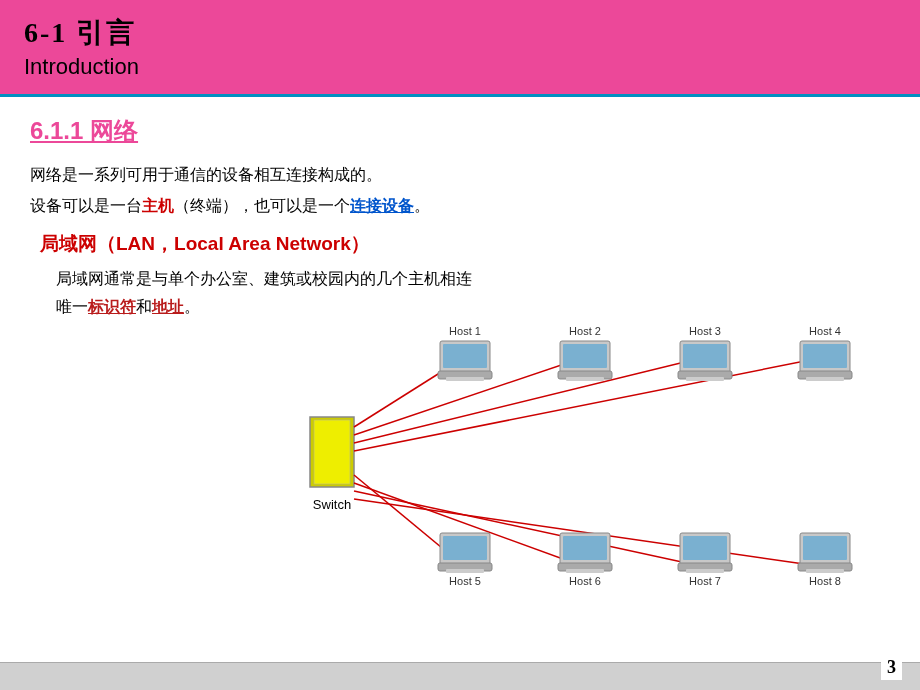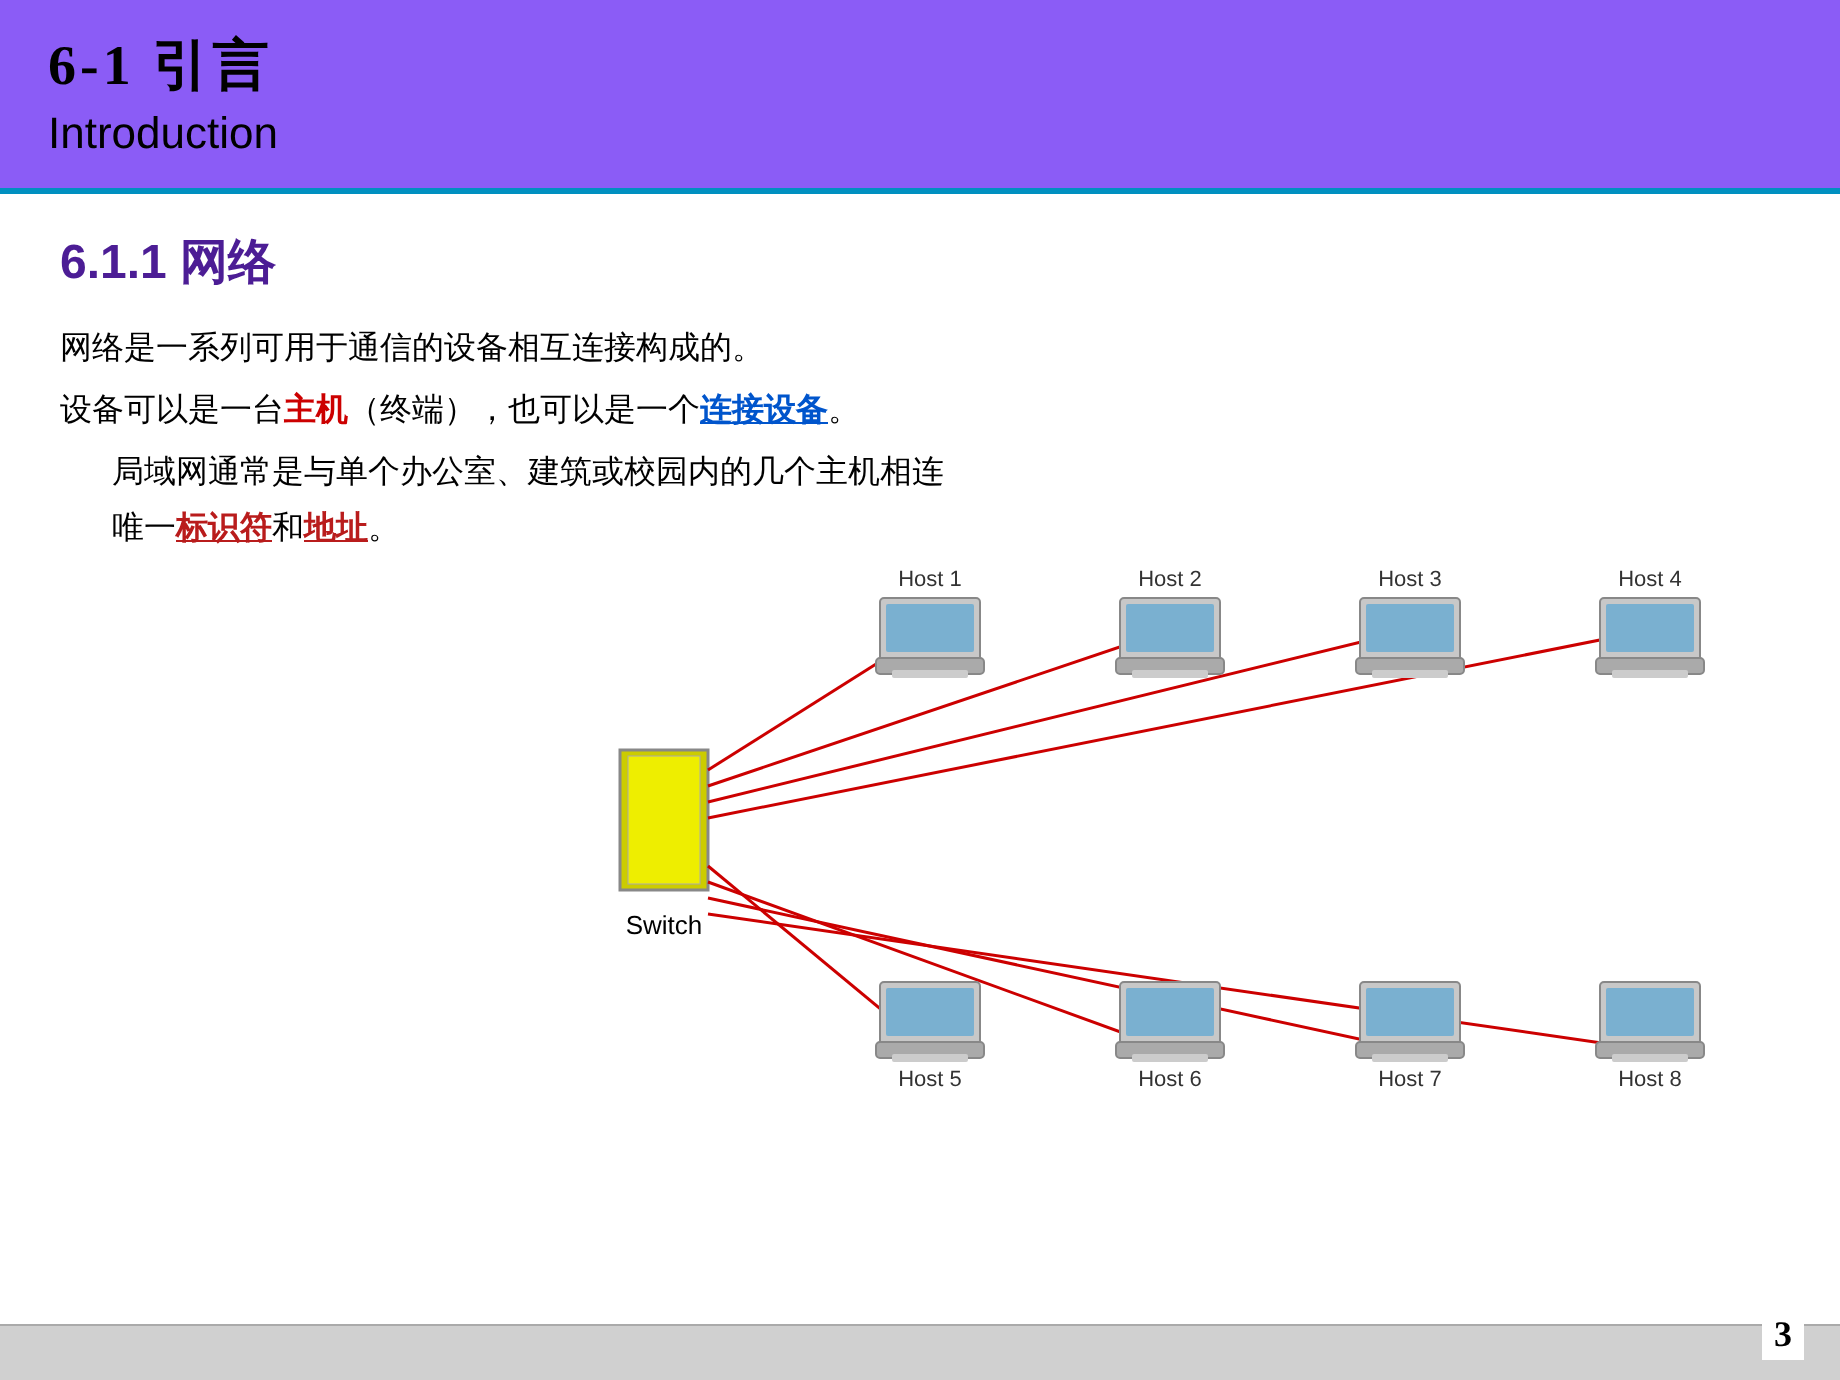--- a/index.html
+++ b/index.html
@@ -7,21 +7,21 @@
       width: 920px;
       height: 690px;
       background: #fff;
       font-family: 'SimSun', 'STSong', serif;
       overflow: hidden;
       position: relative;
     }
 
     
     .header {
-      background: #8b5cf6;
+      background: #ec4899;
       padding: 14px 24px 14px 24px;
       border-bottom: 3px solid #0090c0;
     }
     .header-title-line1 {
       font-size: 28px;
       font-weight: bold;
       color: #000;
       letter-spacing: 2px;
     }
     .header-title-line2 {
@@ -31,25 +31,26 @@
       font-family: Arial, sans-serif;
       margin-top: 2px;
     }
 
     
     .main-content {
       padding: 18px 30px 10px 30px;
     }
 
     .section-title {
-      color: #4c1d95;
+      color: #ec4899;
       font-size: 24px;
       font-weight: bold;
       margin-bottom: 14px;
       font-family: 'SimHei', sans-serif;
+      text-decoration: underline;
     }
 
     .body-text {
       font-size: 16px;
       color: #000;
       line-height: 1.7;
       margin-bottom: 4px;
     }
 
     .highlight-red {
@@ -133,20 +134,21 @@
   <div class="section-title">6.1.1 网络</div>
 
   <div class="body-text">
     <span>网络是一系列可用于通信的设备相互连接构成的。</span>
   </div>
 
   <div class="body-text">
     <span>设备可以是一台</span><span class="highlight-red">主机</span><span>（终端），也可以是一个</span><span class="highlight-blue">连接设备</span><span>。</span>
   </div>
 
+  <div class="lan-title">局域网（LAN，Local Area Network）</div>
 
   <div class="lan-desc">
     <div>局域网通常是与单个办公室、建筑或校园内的几个主机相连</div>
     <div>
       <span>唯一</span><span class="highlight-cyan">标识符</span><span>和</span><span class="highlight-cyan">地址</span><span>。</span>
     </div>
   </div>
 
   <div class="diagram-area">
     <svg class="diagram-svg" viewBox="0 0 620 270" xmlns="http://www.w3.org/2000/svg">

